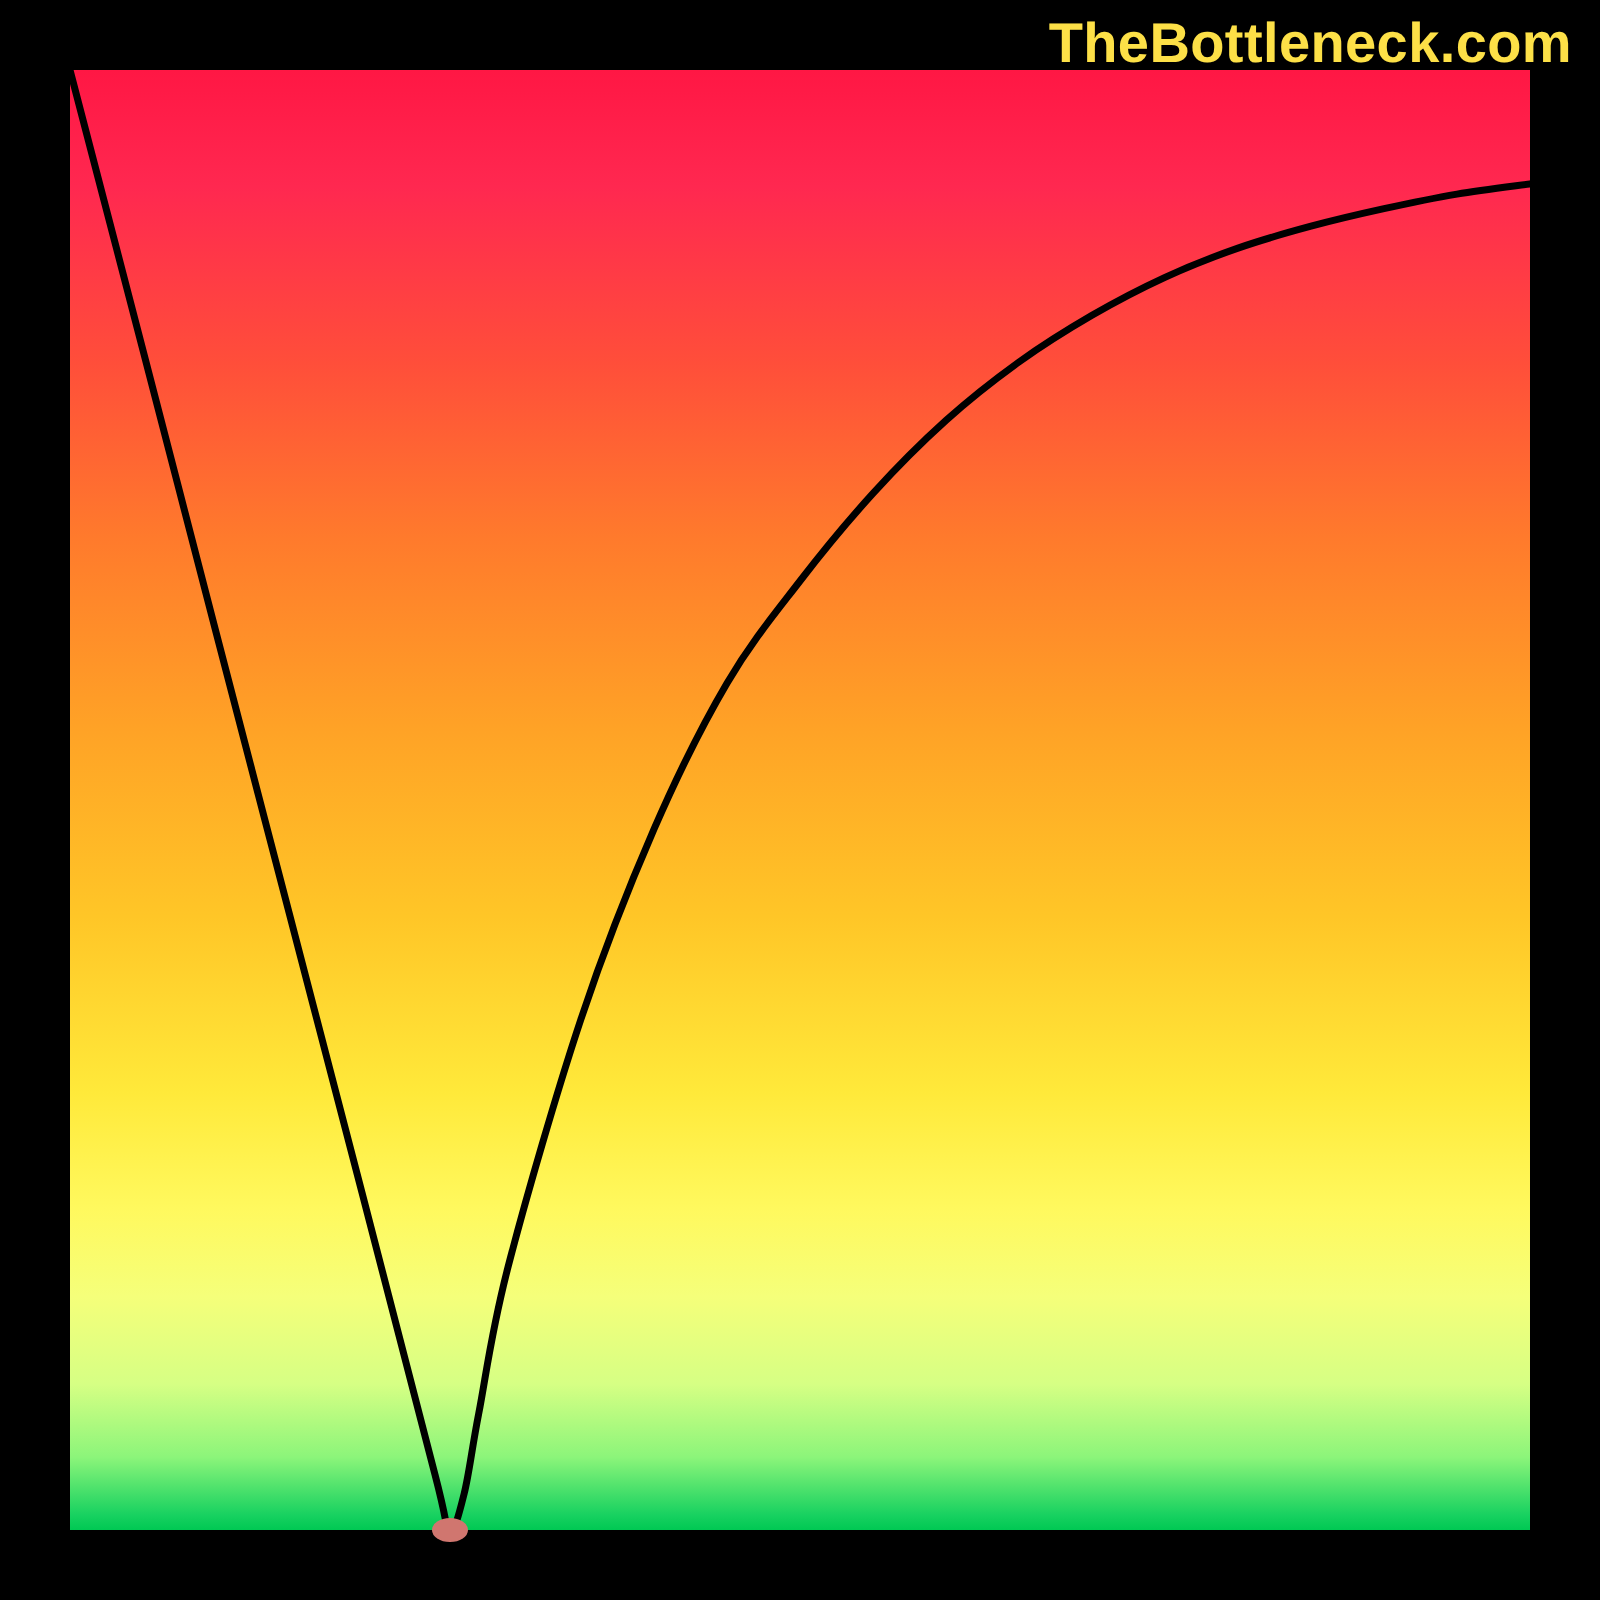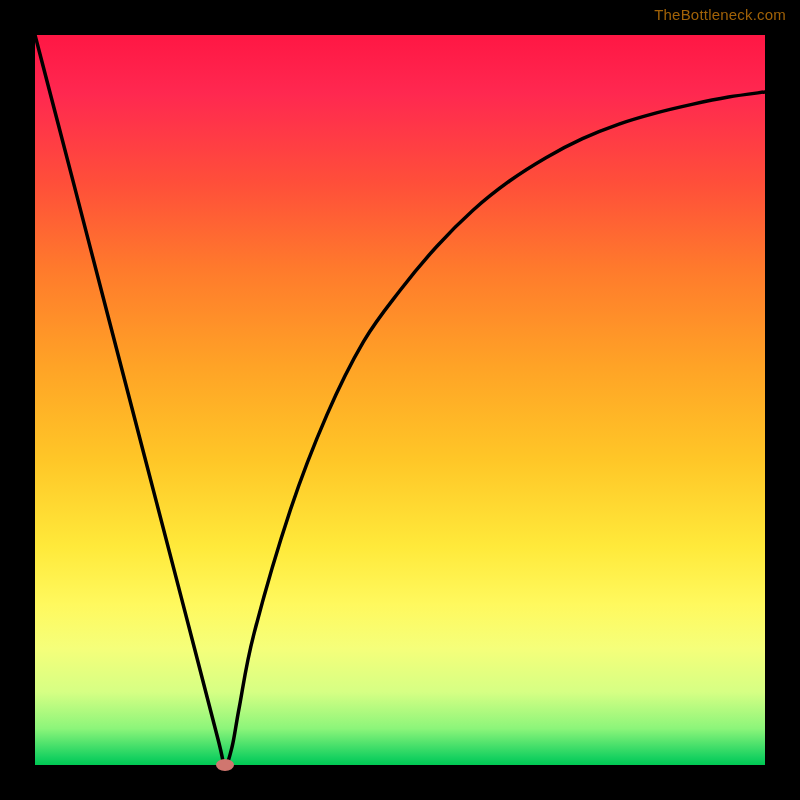--- a/index.html
+++ b/index.html
@@ -52,23 +52,24 @@
     width: 18px;
     height: 12px;
     border-radius: 50%;
     background: #d0766f;
   }
   .attribution {
     position: absolute;
     top: 6px;
     right: 14px;
     font-family: Arial, Helvetica, sans-serif;
-    font-size: 15px;
-    color: #a16207;
+    font-size: 28px;
+    color: #fde047;
     letter-spacing: 0.2px;
+    font-weight: bold;
   }
 </style>
 </head>
 <body>
 
 <div class="frame">
 
   <div class="plot-area"></div>
 
   <svg class="curve-svg" viewBox="0 0 730 730" preserveAspectRatio="none">

